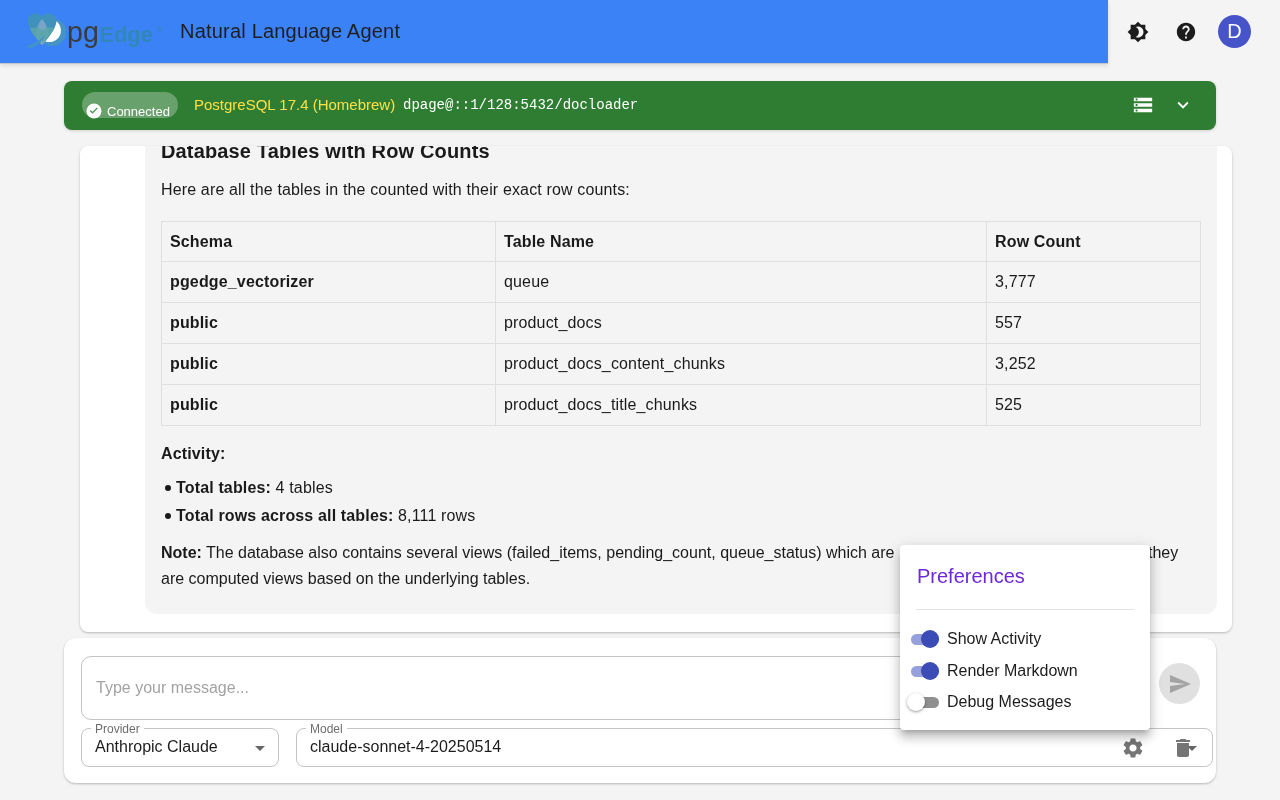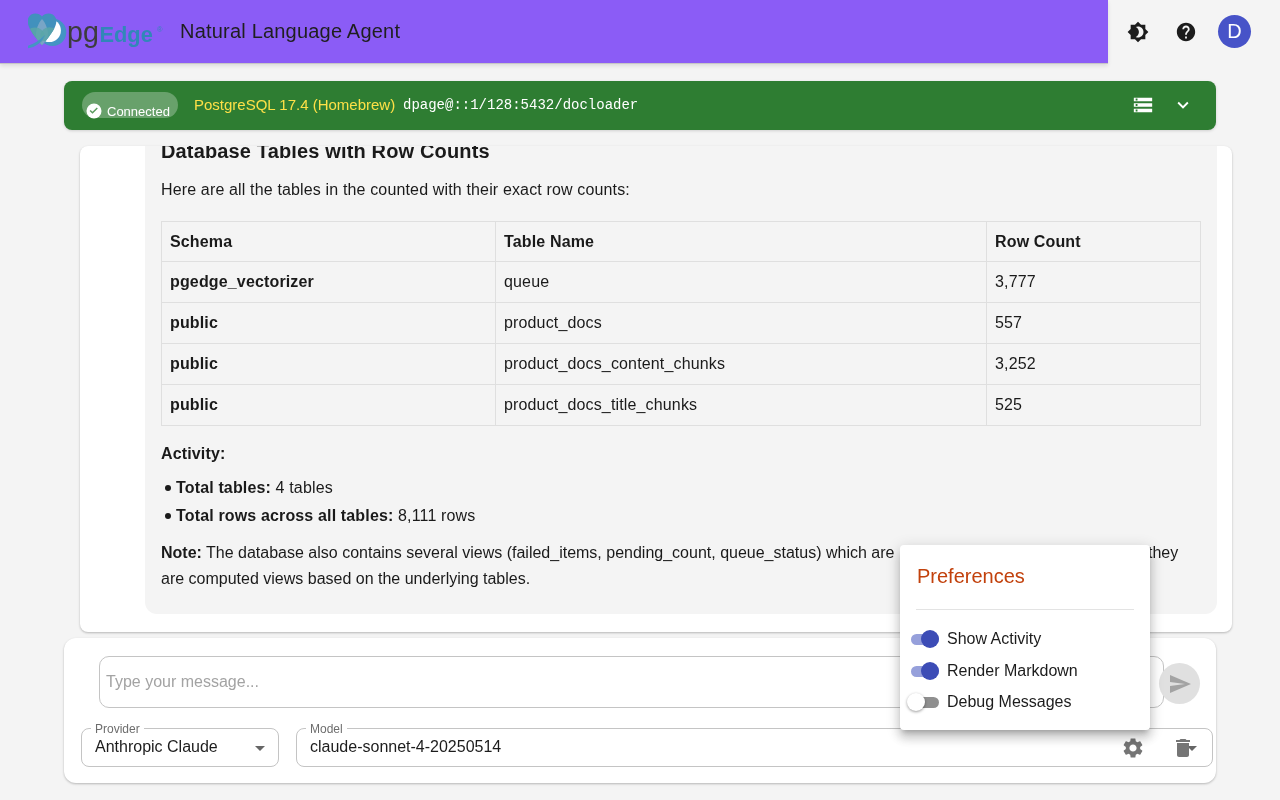--- a/index.html
+++ b/index.html
@@ -1,20 +1,20 @@
 <!DOCTYPE html>
 <html><head>
 <meta charset="utf-8">
 <style>
 * { margin:0; padding:0; box-sizing:border-box; }
 html,body { width:1280px; height:800px; overflow:hidden; }
 body { font-family:"Liberation Sans", sans-serif; background:#f4f4f4; position:relative; }
 
 
-.header { position:absolute; left:0; top:0; width:1108px; height:64px; background:#8b5cf6;
+.header { position:absolute; left:0; top:0; width:1108px; height:64px; background:#3b82f6;
   border-bottom:1px solid #c6c6c6; box-shadow:0 2px 4px rgba(0,0,0,0.10); z-index:5; }
 .logo { position:absolute; left:28px; top:10px; }
 .apptitle { position:absolute; left:180px; top:20px; font-size:20px; color:#1f1f1f; letter-spacing:0.2px;text-align:right; }
 .hicon { position:absolute; top:21px; width:22px; height:22px; }
 .avatar { position:absolute; left:1218px; top:15px; width:33px; height:33px; border-radius:50%;
   background:#4753c8; color:#fff; font-size:20px; display:flex; align-items:center; justify-content:center; }
 
 
 .statusbar { position:absolute; left:64px; top:81px; width:1152px; height:49px; background:#2e7d32;
   border-radius:8px; box-shadow:0 1px 3px rgba(0,0,0,0.15); z-index:4; }
@@ -44,39 +44,39 @@
 .summary { position:absolute; left:16px; top:328px; font-size:16px; font-weight:bold; color:#1a1a1a; line-height:24px; }
 .blist { position:absolute; left:16px; top:361.5px; font-size:16px; color:#1a1a1a; line-height:24px; list-style:none; padding-left:15px; }
 .blist li { position:relative; }
 .blist li::before { content:""; position:absolute; left:-11px; top:9px; width:6px; height:6px; border-radius:3px; background:#1a1a1a; }
 .blist li { margin-bottom:4px; }
 .note { position:absolute; left:16px; top:426px; width:1041px; font-size:16px; color:#1a1a1a; line-height:26px; letter-spacing:0; }
 
 
 .inputpanel { position:absolute; left:64px; top:638px; width:1152px; height:144.5px; background:#fff;
   border-radius:12px; box-shadow:0 1px 3px rgba(0,0,0,0.12), 0 1px 2px rgba(0,0,0,0.14); z-index:2; }
-.msginput { position:absolute; left:35px; top:18px; width:1065px; height:52px;
-  border:1px solid #c4c4c4; border-radius:10px; display:flex; align-items:center; padding-left:6px; }
+.msginput { position:absolute; left:17px; top:18px; width:1065px; height:64px;
+  border:1px solid #c4c4c4; border-radius:10px; display:flex; align-items:center; padding-left:14px; }
 .msginput span { color:#a3a3a3; font-size:16px; }
 .sendbtn { position:absolute; left:1095px; top:25px; width:41px; height:41px; border-radius:50%;
   background:#e0e0e0; display:flex; align-items:center; justify-content:center; }
 .selbox { position:absolute; top:90px; height:39px; border:1px solid #c4c4c4; border-radius:8px; }
 .selbox .lbl { position:absolute; left:9px; top:-7px; background:#fff; padding:0 4px; font-size:12px; color:#6d6d6d; }
 .selbox .val { position:absolute; left:13px; top:9px; font-size:16px; color:#1c1c1c; }
 .selbox .arr { position:absolute; width:0; height:0; border-left:5px solid transparent;
   border-right:5px solid transparent; border-top:5px solid #666; top:17px; }
 .provider { left:17px; width:198px; }
 .model { left:232px; width:917px; }
 .actionicon { position:absolute; top:98px; }
 
 
 .popup { position:absolute; left:900px; top:545px; width:250px; height:185px; background:#fff;
   border-radius:4px; box-shadow:0 5px 5px -3px rgba(0,0,0,0.2), 0 8px 10px 1px rgba(0,0,0,0.14), 0 3px 14px 2px rgba(0,0,0,0.12);
   z-index:10; }
-.popup .ptitle { position:absolute; left:17px; top:20px; font-size:20px; color:#c2410c; }
+.popup .ptitle { position:absolute; left:17px; top:20px; font-size:20px; color:#6d28d9; }
 .popup .pdivider { position:absolute; left:16px; top:64px; width:218px; height:1px; background:#e3e3e3; }
 .prow { position:absolute; left:11px; height:20px; display:flex; align-items:center; }
 .prow .plabel { font-size:16px; color:#1c1c1c; margin-left:8px; }
 .switch { position:relative; width:28px; height:20px; }
 .switch .track { position:absolute; left:0; top:5px; width:28px; height:11px; border-radius:5.5px; }
 .switch .thumb { position:absolute; top:1px; width:18px; height:18px; border-radius:50%; }
 .sw-on .track { background:#96a0db; }
 .sw-on .thumb { left:10px; background:#3c4cb6; }
 .sw-off .track { background:#8f8f8f; }
 .sw-off .thumb { left:-4px; background:#fff; box-shadow:0 1px 3px rgba(0,0,0,0.4); }

